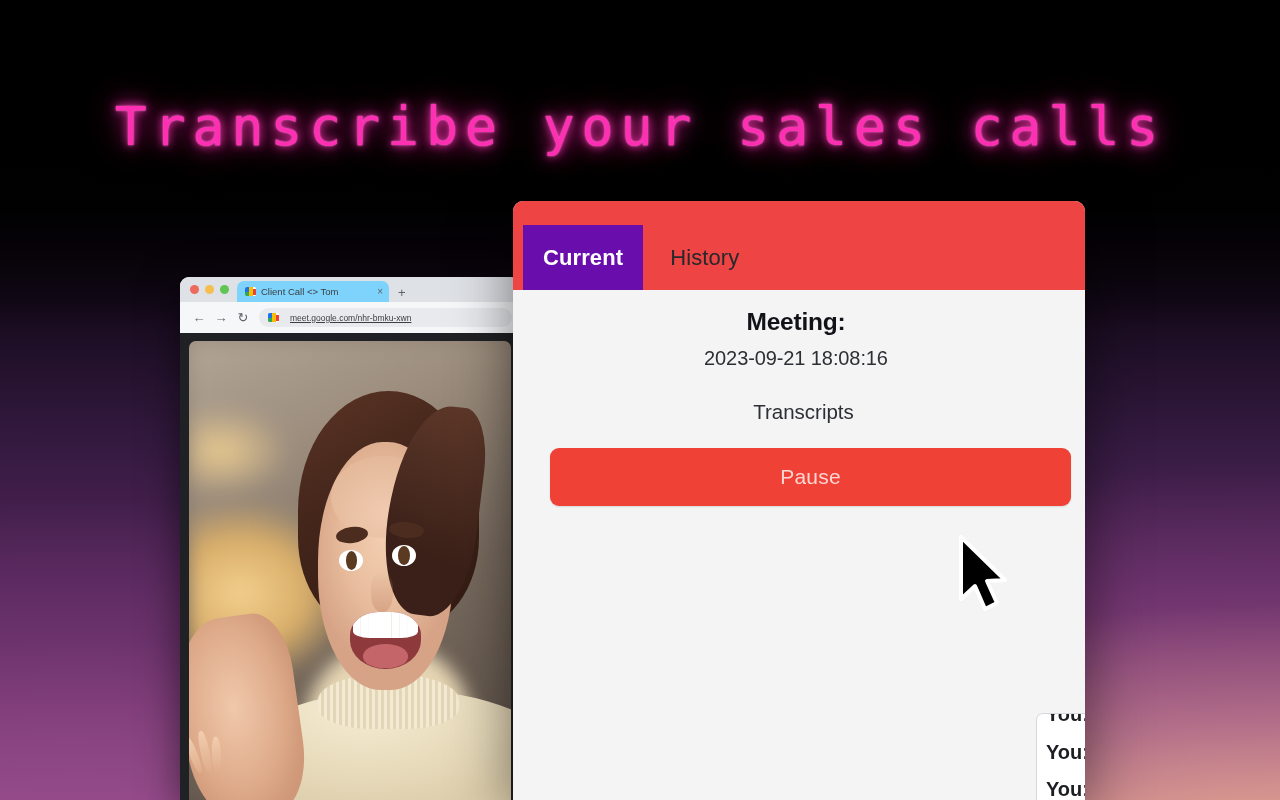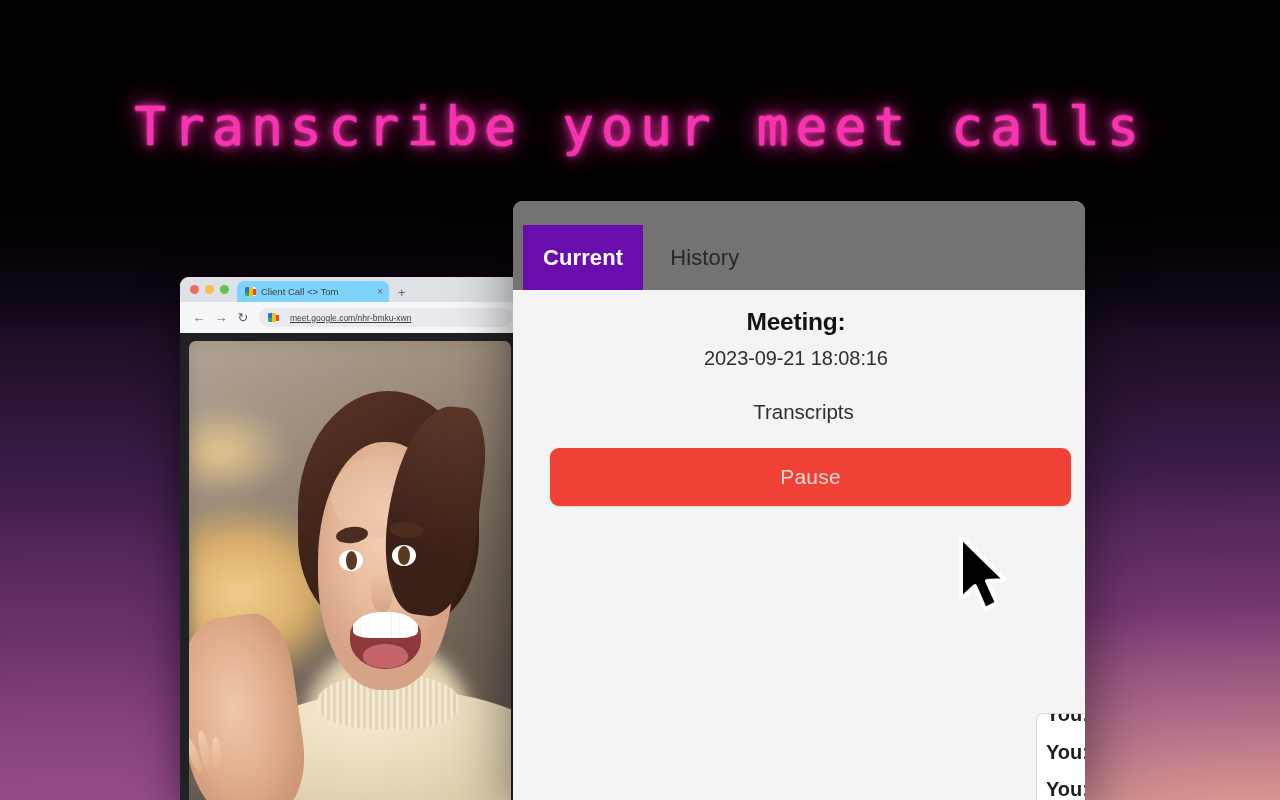--- a/index.html
+++ b/index.html
@@ -140,21 +140,21 @@
   #f3 { left:21%; top:58%; width:7.5%; height:18%; transform:rotate(5deg); }
 
   
   #panel {
     position:absolute; left:513px; top:201px; width:572px; height:599px;
     background:#f4f4f5;
     border-radius:10px 10px 0 0;
     overflow:hidden;
     box-shadow:0 14px 60px rgba(0,0,0,0.5);
   }
-  #panel-head { background:#737373; height:89px; padding:24px 0 0 10px; display:flex; align-items:flex-end; }
+  #panel-head { background:#ef4444; height:89px; padding:24px 0 0 10px; display:flex; align-items:flex-end; }
   #tabs { display:flex; align-items:stretch; height:65px; }
   .ptab {
     display:flex; align-items:center; justify-content:center;
     padding:0 20px; font-size:22px; letter-spacing:0.1px;
   }
   #tab-current { background:#6a0dad; color:#fff; font-weight:700; }
   #tab-history { color:#26282b; font-weight:400; padding-left:27px; }
   #panel-body { padding:18px 28px 0 22px;text-align:center; }
   #meeting-label { font-size:24.5px; font-weight:700; color:#111317; letter-spacing:-0.2px; }
   #meeting-date { font-size:20px; color:#2c2f33; margin-top:11px; letter-spacing:-0.1px; }
@@ -180,21 +180,21 @@
 
   
   #cursor { position:absolute; left:953px; top:533px; width:62px; height:88px; }
 </style>
 </head>
 <body>
 
 <div id="bg"></div>
 <div id="bg-top-fade"></div>
 
-<div id="headline">Transcribe your meet calls</div>
+<div id="headline">Transcribe your sales calls</div>
 
 <div id="browser">
 
   <div id="tabstrip">
     <div id="lights">
       <span class="light l-red"></span>
       <span class="light l-yel"></span>
       <span class="light l-grn"></span>
     </div>
     <div id="tab">

